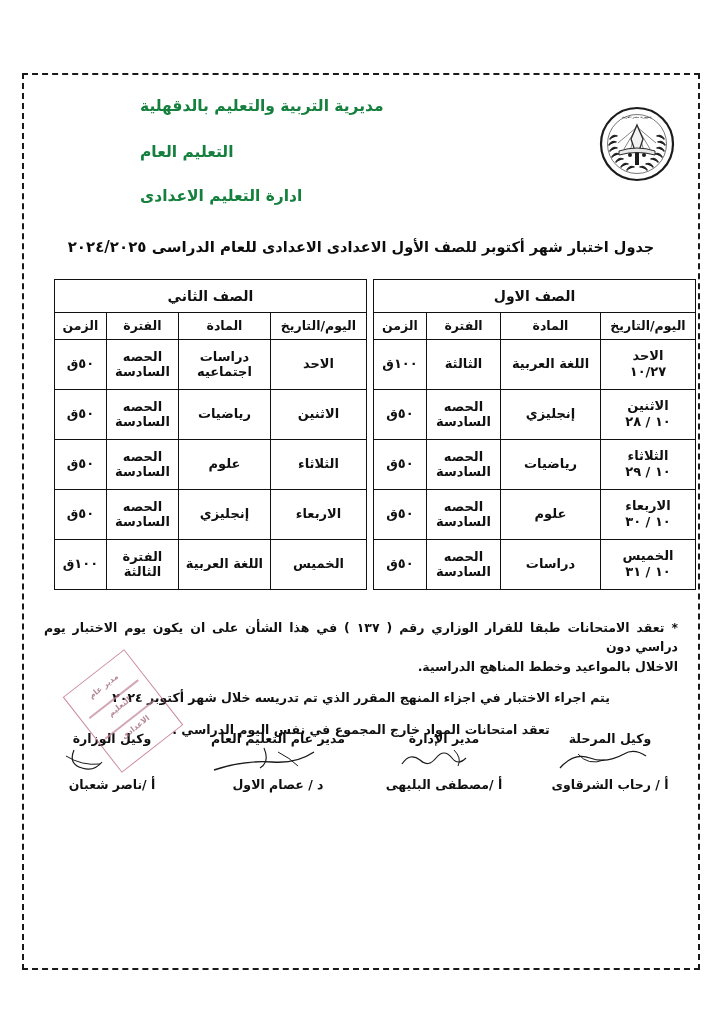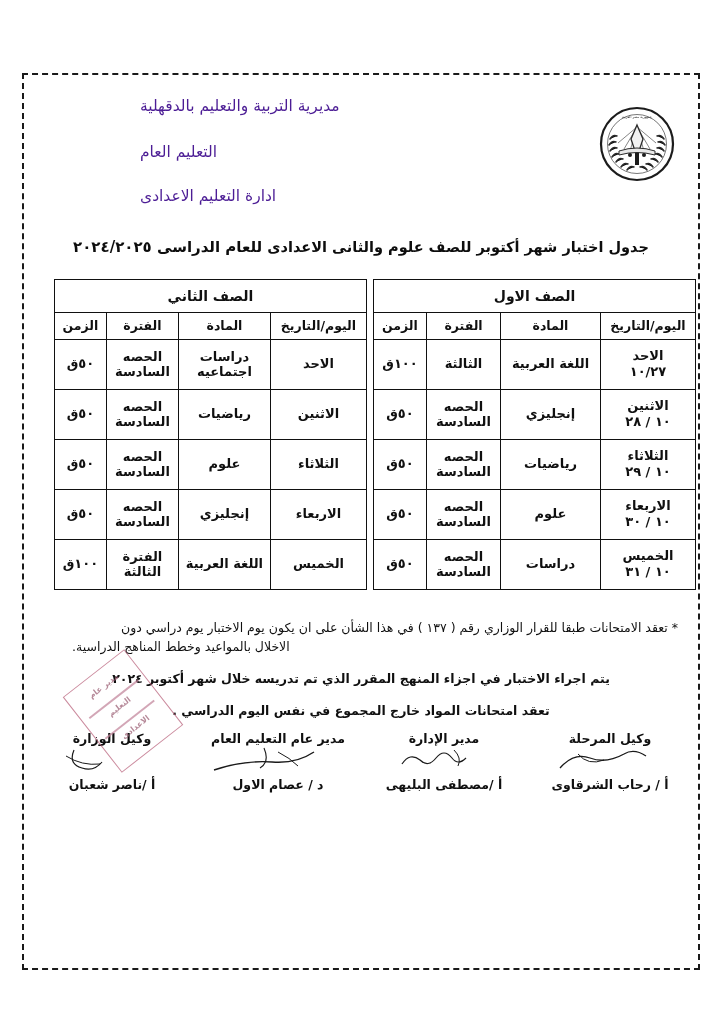--- a/index.html
+++ b/index.html
@@ -49,23 +49,23 @@
     position: absolute;
     right: 18px;
     top: 10px;
     width: 560px;
     text-align: left;
     padding-left: 18px;
     box-sizing: border-box;
   }
   .hline {
     font-size: 15.5px;
-    font-weight: normal;
+    font-weight: bold;
     letter-spacing: 0px;
-    color: #4c1d95;
+    color: #15803d;
     margin-bottom: 28px;
     white-space: nowrap;
     direction: rtl;
   }
   .hline:nth-child(2) { margin-bottom: 26px; }
   .hline:last-child { margin-bottom: 8px; }
 
   
   .emblem {
     position: absolute;
@@ -159,27 +159,26 @@
   .notes {
     position: absolute;
     top: 545px;
     right: 16px;
     left: 16px;
     direction: rtl;
     color: #101010;
   }
   .note-1 {
     font-size: 12.5px;
-    font-weight: normal;
+    font-weight: bold;
     text-align: justify;
     line-height: 1.55;
     padding: 0 6px;
-    margin-left: 28px;
-  }
-  .note-1 .tail { display: block; text-align: left; }
+  }
+  .note-1 .tail { display: block; text-align: right; }
   .note-2, .note-3 {
     font-size: 12.5px;
     font-weight: bold;
     text-align: center;
     margin-top: 13px;
     line-height: 1.5;
   }
 
   
   .signatures {
@@ -301,21 +300,21 @@
     </div>
 
     <div class="header-lines">
       <div class="hline">مديرية التربية والتعليم بالدقهلية</div>
       <div class="hline">التعليم العام</div>
       <div class="hline">ادارة التعليم الاعدادى</div>
     </div>
   </div>
 
   <div class="doc-title">
-    <span>جدول اختبار شهر أكتوبر للصف علوم والثانى الاعدادى</span>
+    <span>جدول اختبار شهر أكتوبر للصف الأول الاعدادى الاعدادى</span>
     <span class="yr">للعام الدراسى ٢٠٢٤/٢٠٢٥</span>
   </div>
 
   <div class="tables-wrap">
 
     <table class="grade right">
       <colgroup>
         <col class="c-day">
           <col class="c-sub">
           <col class="c-per">

